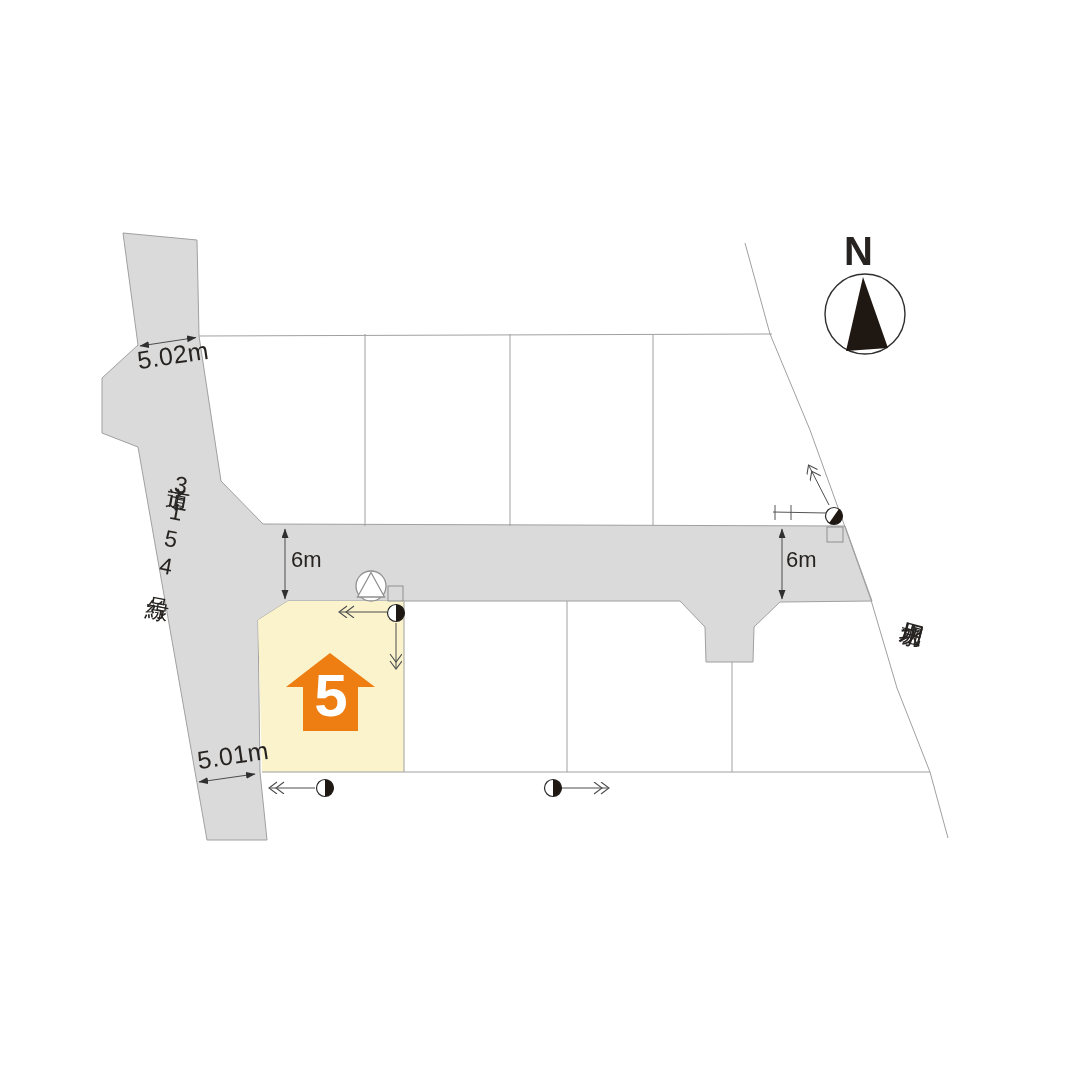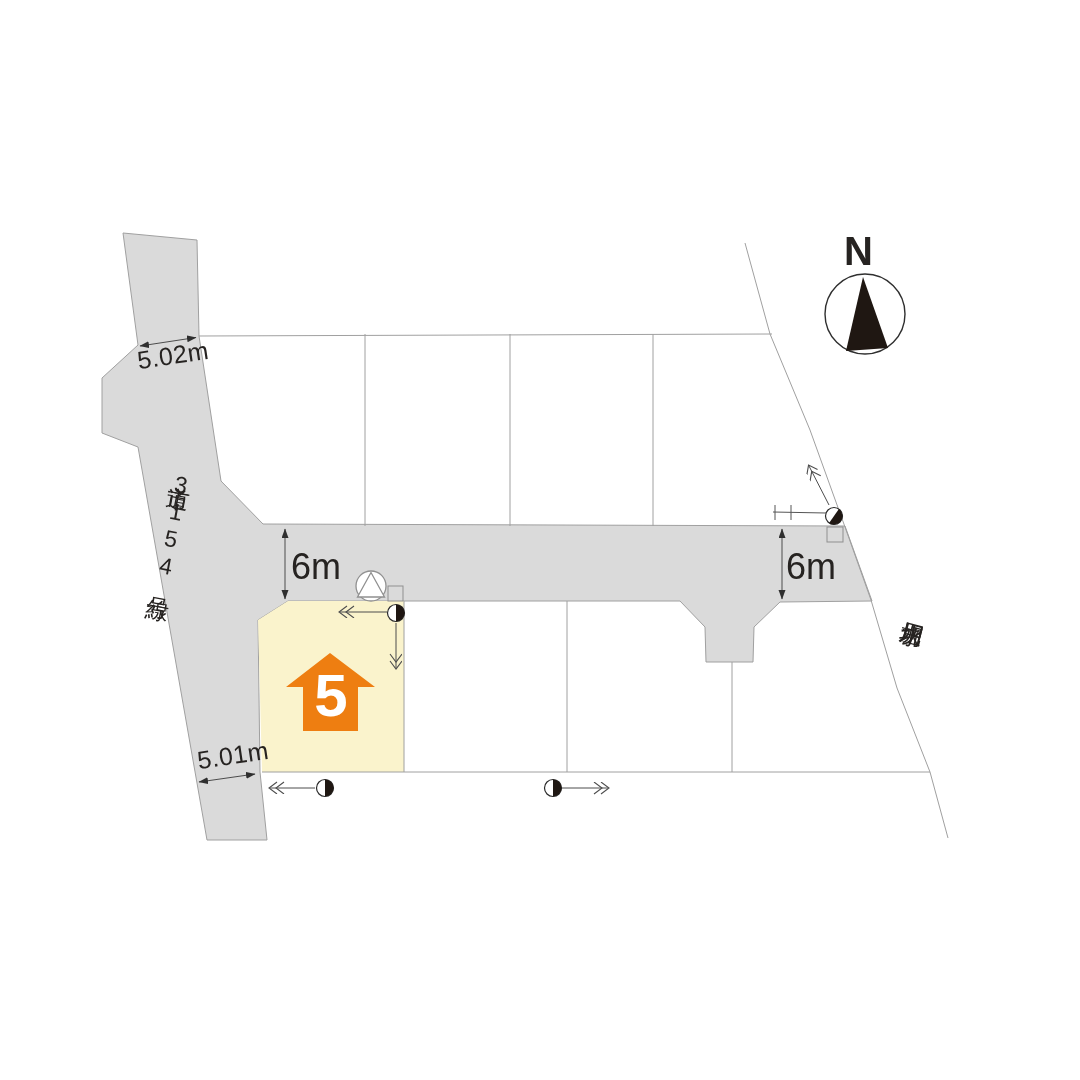--- a/index.html
+++ b/index.html
@@ -7,21 +7,21 @@
     position:relative; width:1080px; height:1080px;
     background:#ffffff; overflow:hidden;
     font-family:"Liberation Sans", sans-serif;
     color:#262321;
   }
   svg.plan { position:absolute; left:0; top:0; }
   .lbl { position:absolute; white-space:nowrap; line-height:1; }
   .dim  { font-size:25px; letter-spacing:0.5px; }
   #dim-top    { left:137px; top:343px; transform:rotate(-8.5deg); }
   #dim-bottom { left:197px; top:743px; transform:rotate(-8.5deg); }
-  .dim6 { font-size:36px; }
+  .dim6 { font-size:22px; }
   #dim-west { left:291px; top:549px; }
   #dim-east { left:786px; top:549px; }
   #north-label { left:844px; top:231px; font-size:40px; font-weight:600; }
   .vlabel { writing-mode:vertical-rl; text-orientation:upright; }
   #road-name  { left:172px; top:469px; font-size:23px; letter-spacing:1.5px;
                 transform:rotate(10.5deg); transform-origin:50% 0; }
   #canal-name { left:908px; top:606px; font-size:23px; letter-spacing:0.5px;
                 transform:rotate(15deg); transform-origin:50% 0; }
   #lot-number { left:301px; top:666px; width:60px; text-align:center;
                 font-size:60px; font-weight:bold; color:#ffffff; }

